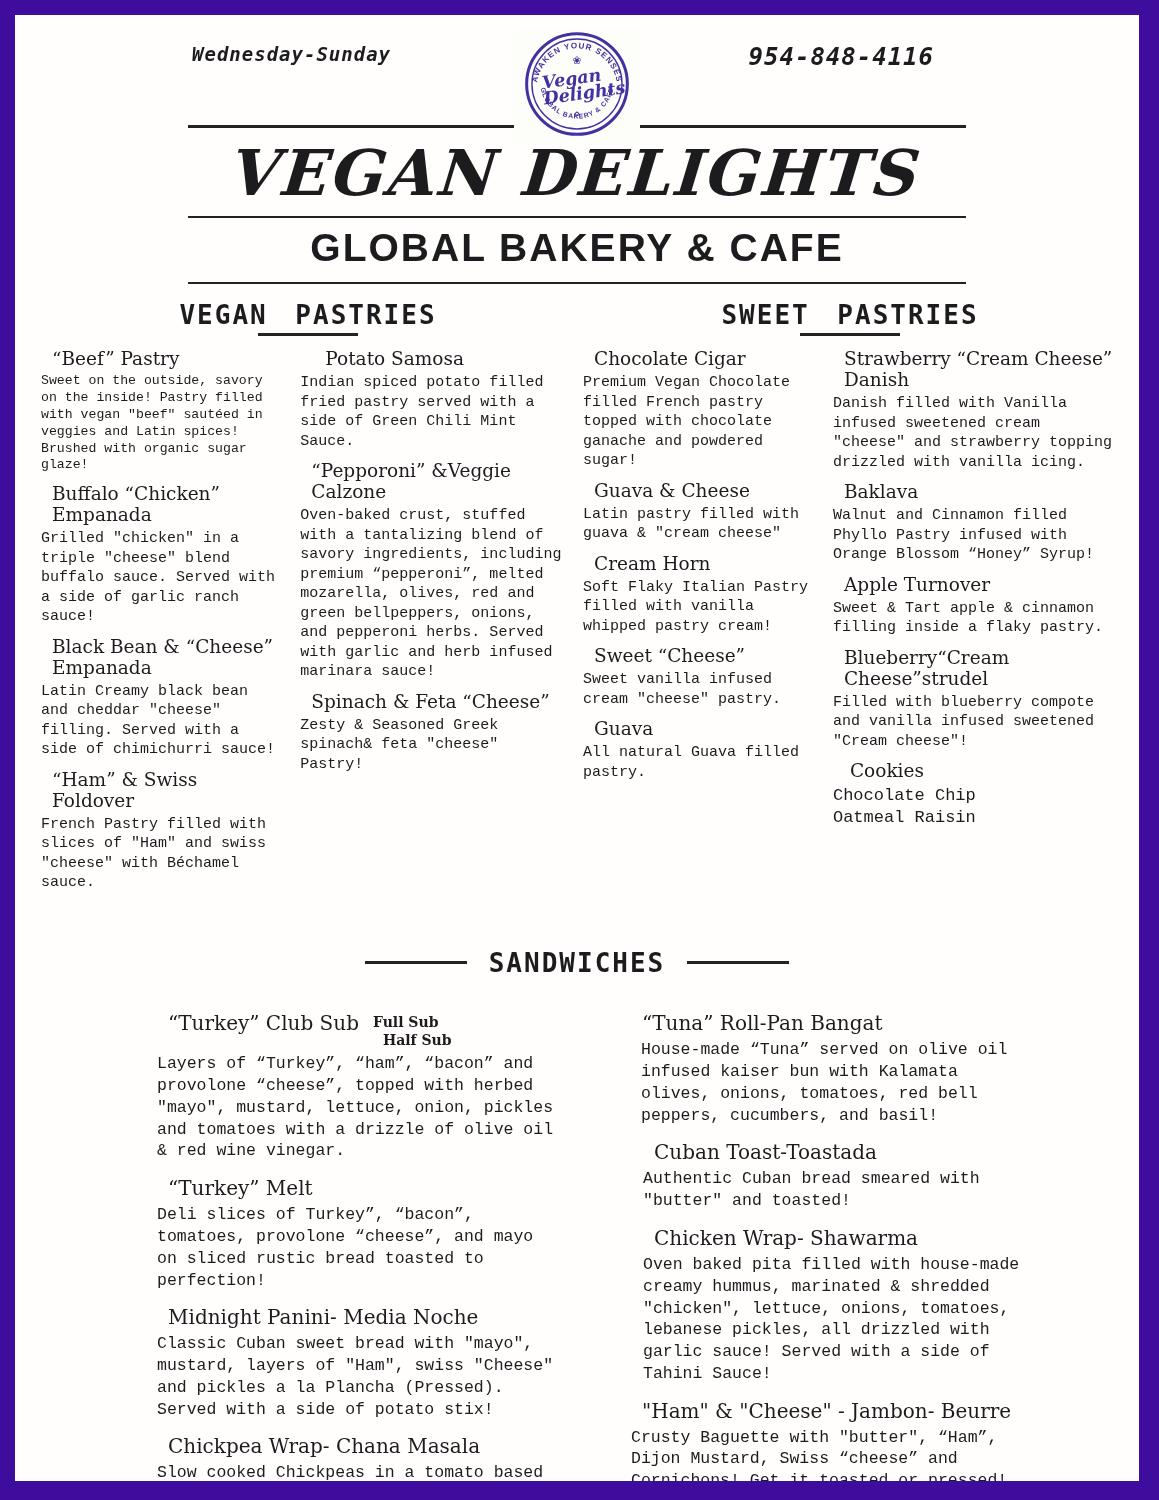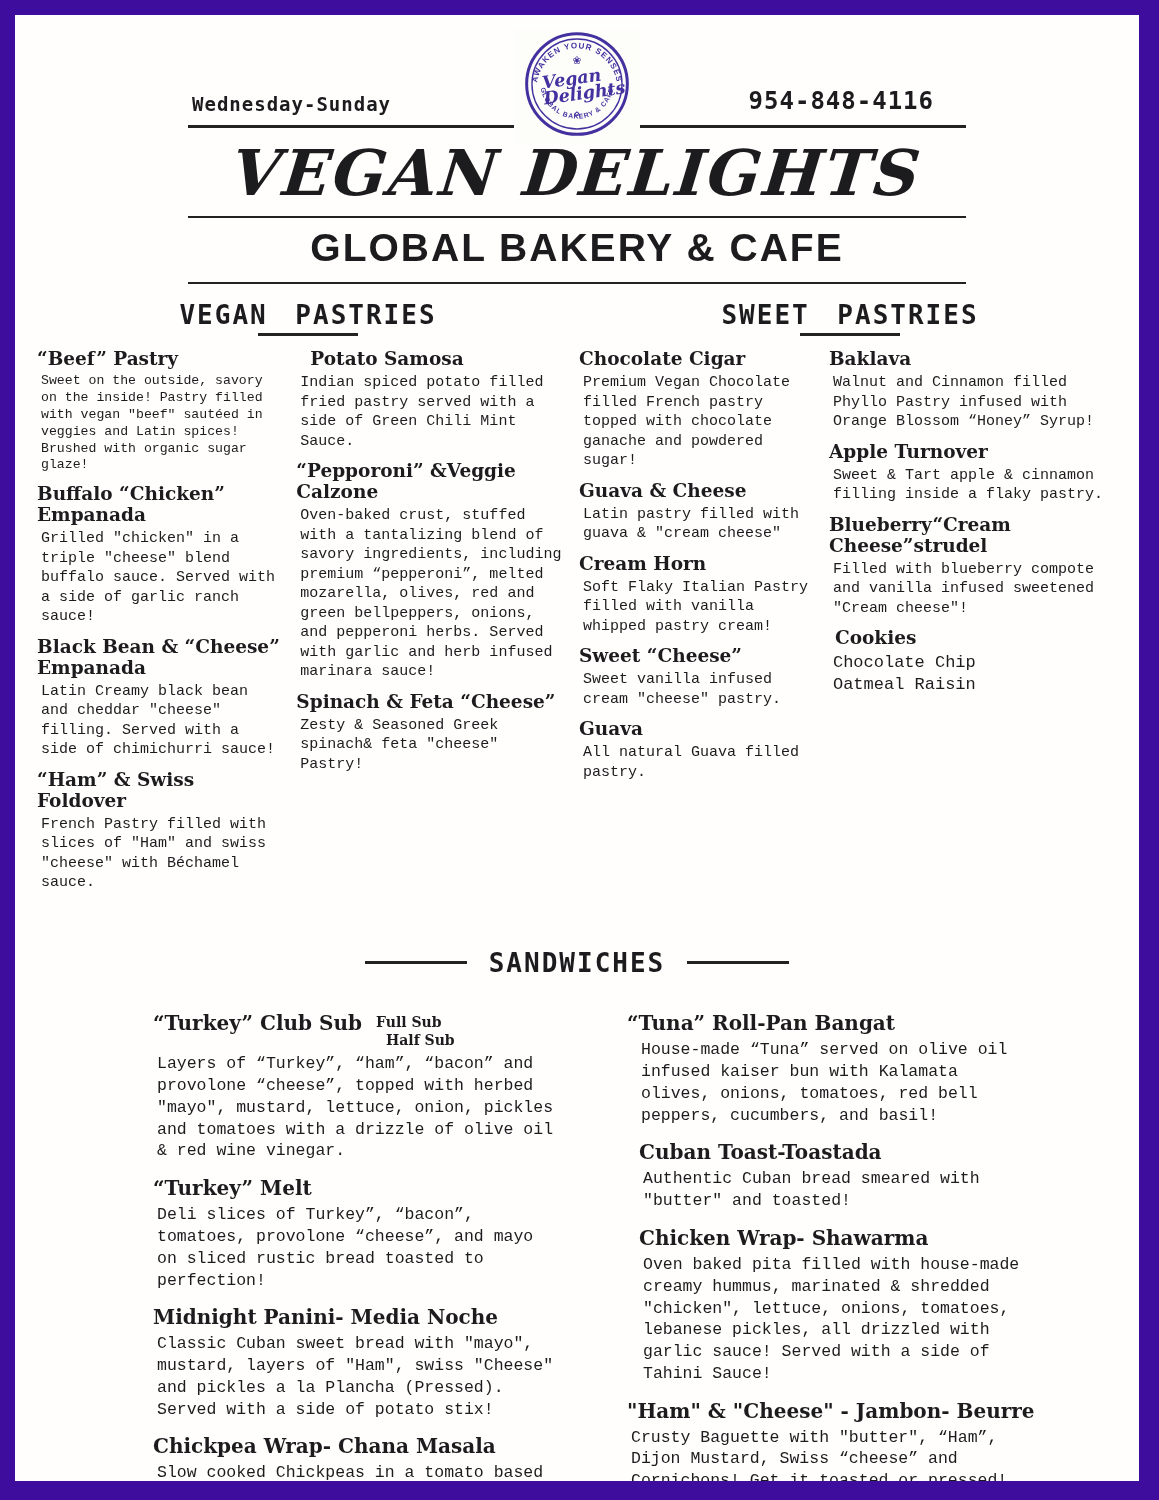--- a/index.html
+++ b/index.html
@@ -11,21 +11,21 @@
     border-top:15px solid #3e0d9e;
     border-right:20px solid #3e0d9e;
     border-bottom:19px solid #3e0d9e;
     overflow:hidden;
     position:relative;
     font-family:"DejaVu Serif", serif;
     color:#1c1c1e;
   }
   
   .masthead{width:778px;margin:28px auto 0;position:relative;}
-  .mast-top{display:flex;justify-content:space-between;align-items:flex-end;height:72px;padding:0 4px 10px 4px;}
+  .mast-top{display:flex;justify-content:space-between;height:72px;padding:0 4px 10px 4px;font-style:italic;}
   .days{font-family:"DejaVu Sans Mono", monospace;font-weight:bold;font-size:19px;letter-spacing:1px;}
   .phone{font-family:"DejaVu Sans Mono", monospace;font-weight:bold;font-size:24px;letter-spacing:1px;margin-right:28px;}
   .rule{border:none;border-top:3px solid #222;margin:0;}
   .rule.thin{border-top-width:2.5px;}
   .logo-box{
     position:absolute;left:50%;top:-14px;transform:translateX(-50%);
     background:#fdfdfa;padding:2px 10px;z-index:2;
   }
   .script-title{
     text-align:center;
@@ -59,21 +59,21 @@
   
   .pastries-row{display:flex;margin:16px 18px 0 22px;}
   .half{flex:1;}
   .half .cols{display:flex;margin-top:12px;}
   .sav1{width:47%;padding-right:10px;}
   .sav2{width:53%;padding-left:4px;padding-right:6px;}
   .swe1{width:44%;padding-right:8px;}
   .swe2{width:54%;padding-left:4px;}
   .item{margin-bottom:9px;}
   .item h3{
-    font-size:18.5px;margin:0 0 2px 0;font-weight:bold;
+    font-size:18.5px;margin:0 0 2px 15px;font-weight:normal;
     font-family:"DejaVu Serif", serif;letter-spacing:0px;
   }
   .item p{
     margin:4px;font-size:15px;line-height:1.3;white-space:pre-line;
     font-family:Liberation Mono, monospace;
   }
   .item.small p{font-size:13.2px;line-height:1.28;}
   .title-row{display:flex;align-items:flex-start;gap:14px;}
   .sub-options{font-size:14px;font-weight:bold;line-height:1.25;padding-top:3px;}
   
@@ -193,20 +193,24 @@
             <h3>Sweet “Cheese”</h3>
             <p>Sweet vanilla infused cream "cheese" pastry.</p>
           </div>
           <div class="item">
             <h3>Guava</h3>
             <p>All natural Guava filled pastry.</p>
           </div>
         </div>
         <div class="swe2">
           <div class="item">
+            <h3>Strawberry “Cream Cheese” Danish</h3>
+            <p>Danish filled with Vanilla infused sweetened cream "cheese" and strawberry topping drizzled with vanilla icing.</p>
+          </div>
+          <div class="item">
             <h3>Baklava</h3>
             <p>Walnut and Cinnamon filled Phyllo Pastry infused with Orange Blossom “Honey” Syrup!</p>
           </div>
           <div class="item">
             <h3>Apple Turnover</h3>
             <p>Sweet &amp; Tart apple &amp; cinnamon filling inside a flaky pastry.</p>
           </div>
           <div class="item">
             <h3>Blueberry“Cream Cheese”strudel</h3>
             <p>Filled with blueberry compote and vanilla infused sweetened "Cream cheese"!</p>

